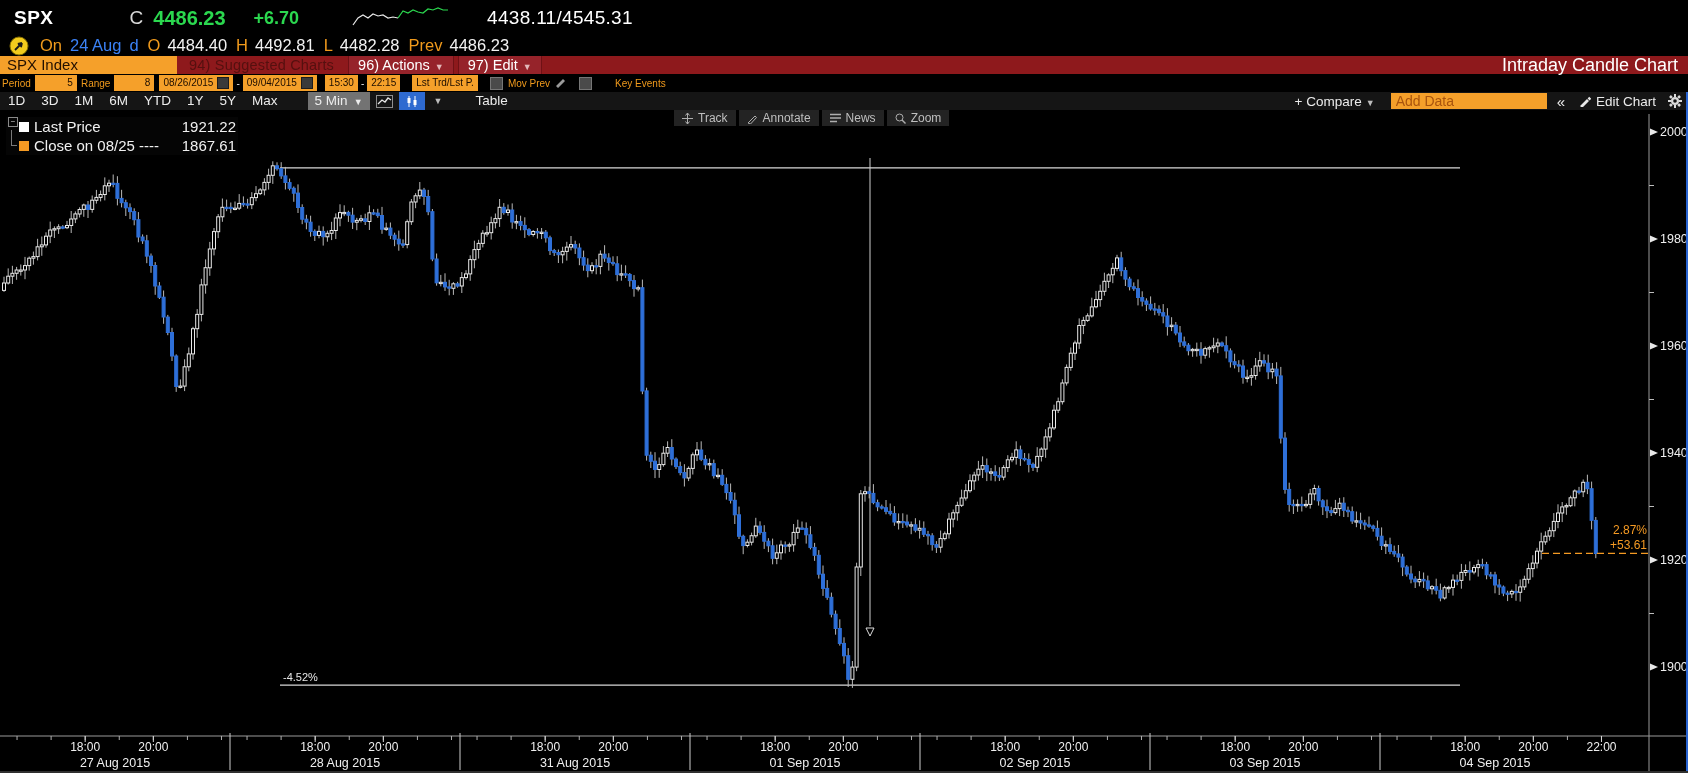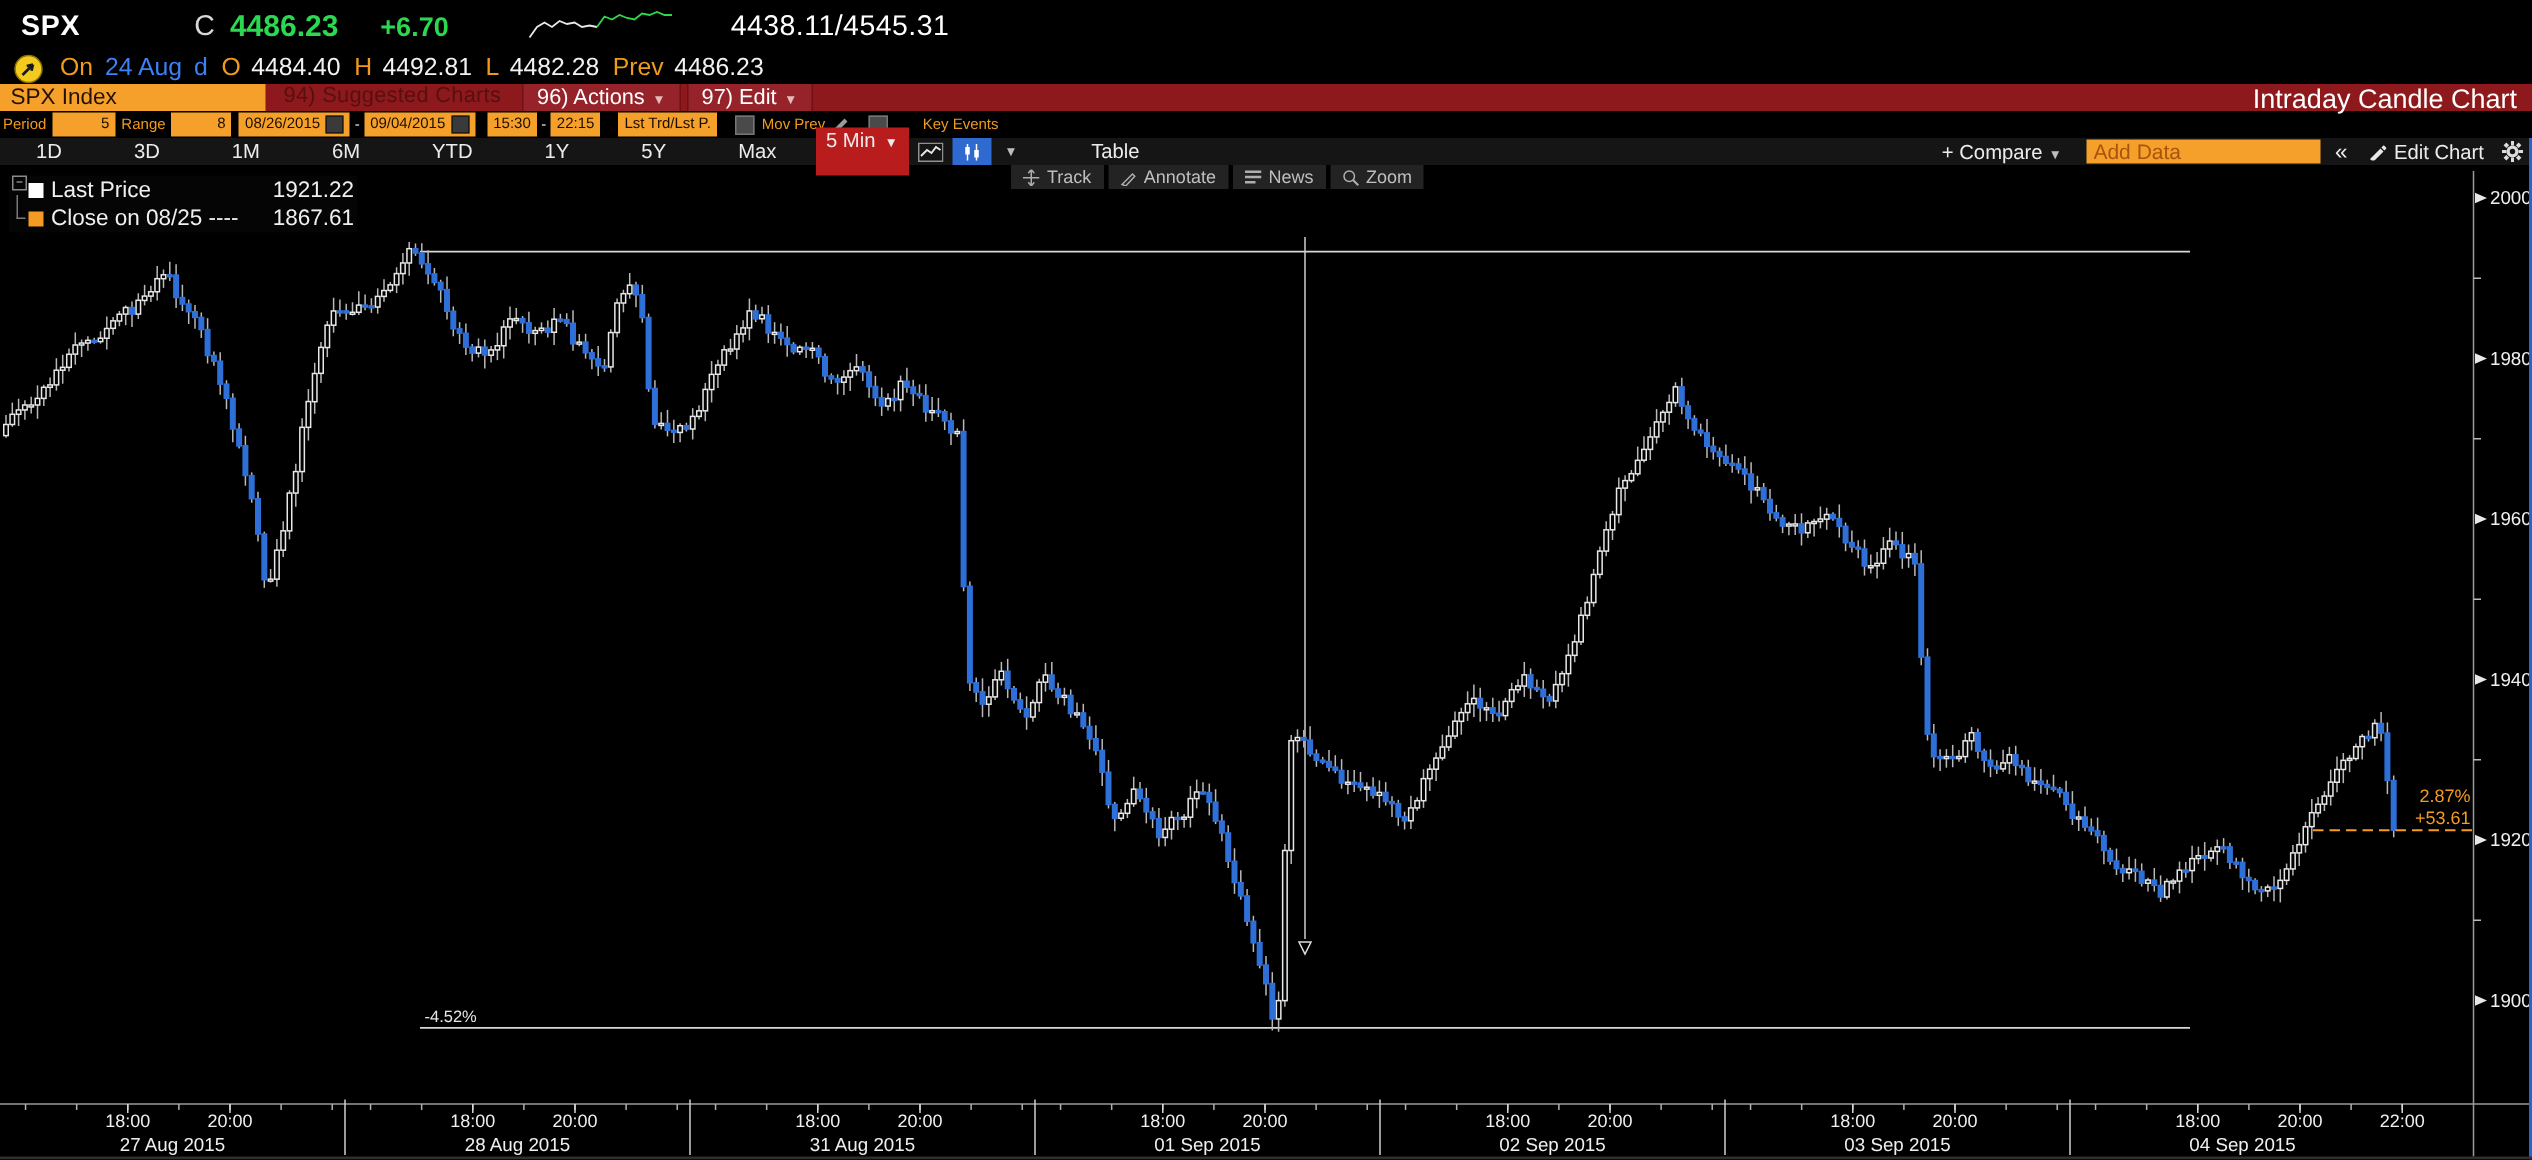--- a/index.html
+++ b/index.html
@@ -14,38 +14,38 @@
   #row1 .last{margin-left:10px;font-size:20px;}
   #row1 .chg{margin-left:28px;font-size:18px;}
   #row1 .spark{margin-left:52px;}
   #row1 .hl{margin-left:36px;letter-spacing:.3px;}
   #row2{top:35px;left:0;width:100%;height:21px;display:flex;align-items:center;color:#e4e4e4;font-size:16.5px;}
   #row2 .gauge{margin-left:8px;}
   #row2 .lbl{color:#f09a1c;margin-left:9px;}
   #row2 .gray{color:#3b82f6;margin-left:8px;}
   #row2 .val{color:#f2f2f2;margin-left:7px;}
   
-  #redbar{top:56px;left:0;width:100%;height:18px;background:#8e191c;display:flex;font-size:14.5px;}
+  #redbar{top:56px;left:0;width:100%;height:18px;background:#8e191c;display:flex;align-items:center;font-size:14.5px;}
   #redbar .secbox{width:170px;height:18px;line-height:18px;background:#f5a02a;color:#231000;padding-left:7px;font-size:15px;}
   #redbar .ghost{color:#55100f;margin-left:12px;letter-spacing:.2px;}
   #redbar .rbtn{color:#fff;height:18px;line-height:18px;padding:0 9px;background:#96232a;border-left:1px solid #6f1115;border-right:1px solid #6f1115;margin-left:14px;cursor:pointer;}
   #redbar .rbtn .dd{font-size:9px;color:#e3b9ba;margin-left:5px;}
   #redbar .title{margin-left:auto;margin-right:10px;color:#fff;font-size:18px;}
   
   #toolbar{top:74px;left:0;width:100%;height:18px;display:flex;align-items:center;font-size:10px;color:#f09a1c;}
   .fld{background:#f5a02a;color:#1c0d00;height:16px;line-height:16px;padding:0 4px;display:inline-flex;align-items:center;}
   .fld.num{justify-content:flex-end;}
   #toolbar .lb{margin:0 4px;}
   #toolbar .dash{color:#e6e6e6;margin:0 3px;}
   .cal{width:10px;height:10px;background:#3a3a3a;border:1px solid #1c1c1c;margin-left:4px;display:inline-block;}
   .cb{width:11px;height:11px;background:#4a4a4a;border:1px solid #767676;display:inline-block;margin:0 5px 0 12px;cursor:pointer;}
   
   #tabrow{top:92px;left:0;width:100%;height:18px;background:#151515;display:flex;align-items:center;font-size:13.5px;color:#ececec;}
-  #tabrow .tab{padding:0 24px;height:18px;line-height:18px;cursor:pointer;}
-  #tabrow .bluebtn{background:#b91c1c;height:32px;line-height:18px;padding:0 7px;margin-left:2px;cursor:pointer;}
+  #tabrow .tab{padding:0 8px;height:18px;line-height:18px;cursor:pointer;}
+  #tabrow .bluebtn{background:#737373;height:18px;line-height:18px;padding:0 7px;margin-left:22px;cursor:pointer;}
   #tabrow .bluebtn .dd{font-size:9px;margin-left:6px;}
   #tabrow .icobtn{height:18px;display:inline-flex;align-items:center;padding:0 6px;cursor:pointer;}
   #tabrow .icobtn.sel{background:#2e6ad0;}
   #tabrow .smalldd{font-size:9px;color:#bdbdbd;padding:0 9px;cursor:pointer;}
   #tabrow .tablebtn{margin-left:16px;cursor:pointer;}
   #tabrow .right{margin-left:auto;display:flex;align-items:center;}
   #tabrow .compare{cursor:pointer;}
   #tabrow .compare .dd{font-size:9px;color:#bdbdbd;margin-left:4px;}
   #addData{width:146px;height:16px;background:#f5a02a;border:none;color:#a8540e;font-size:14px;font-family:"Liberation Sans",sans-serif;padding:0 5px;margin-left:16px;outline:none;}
   #addData::placeholder{color:#a8540e;opacity:1;}

